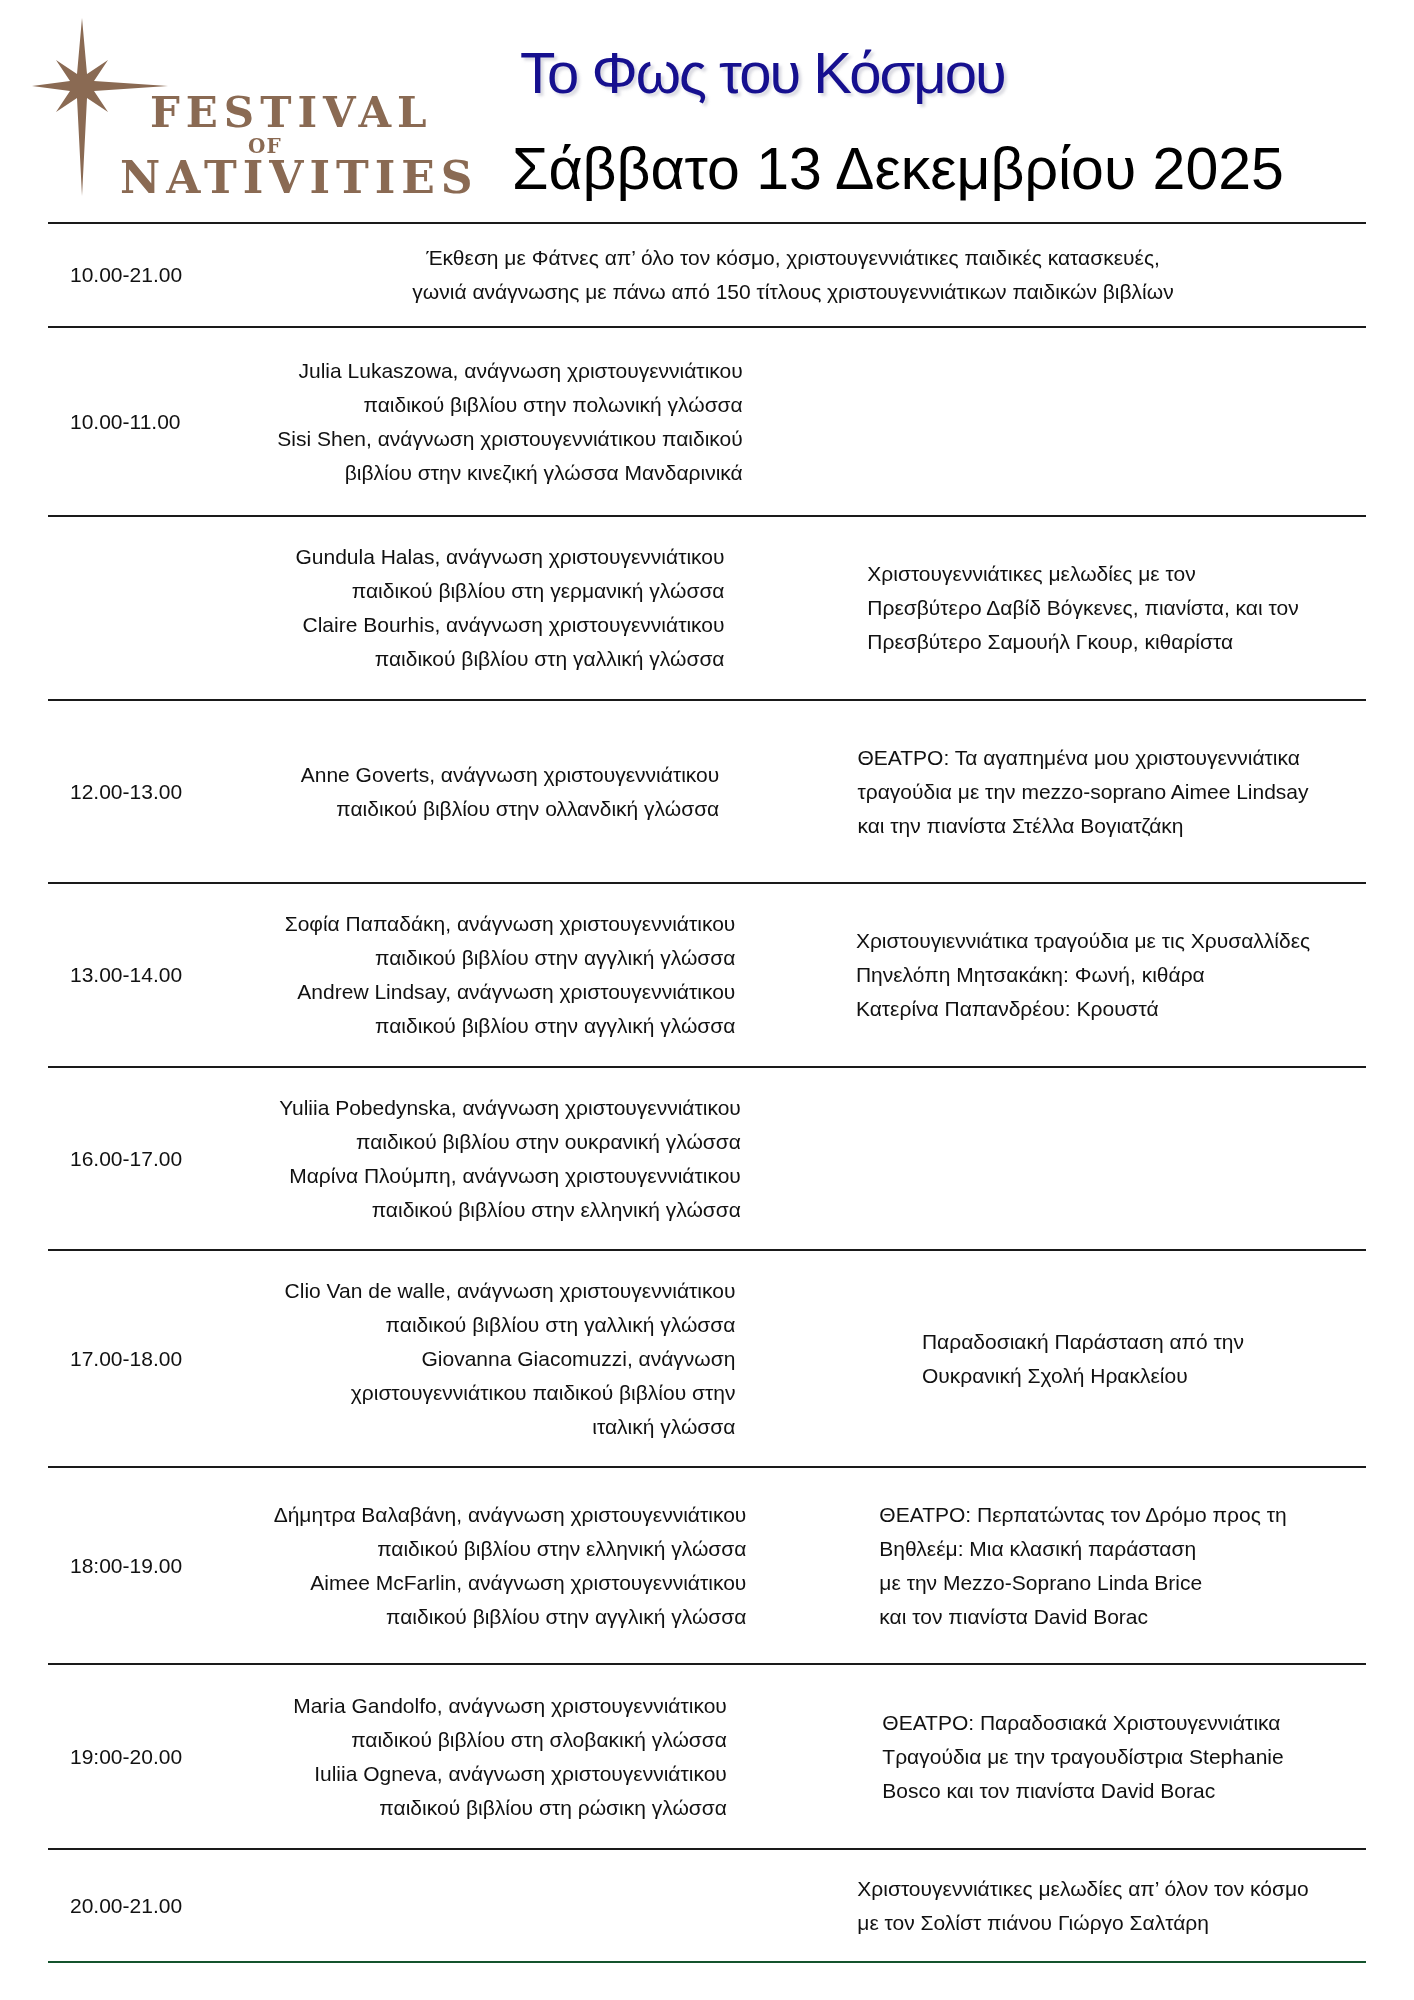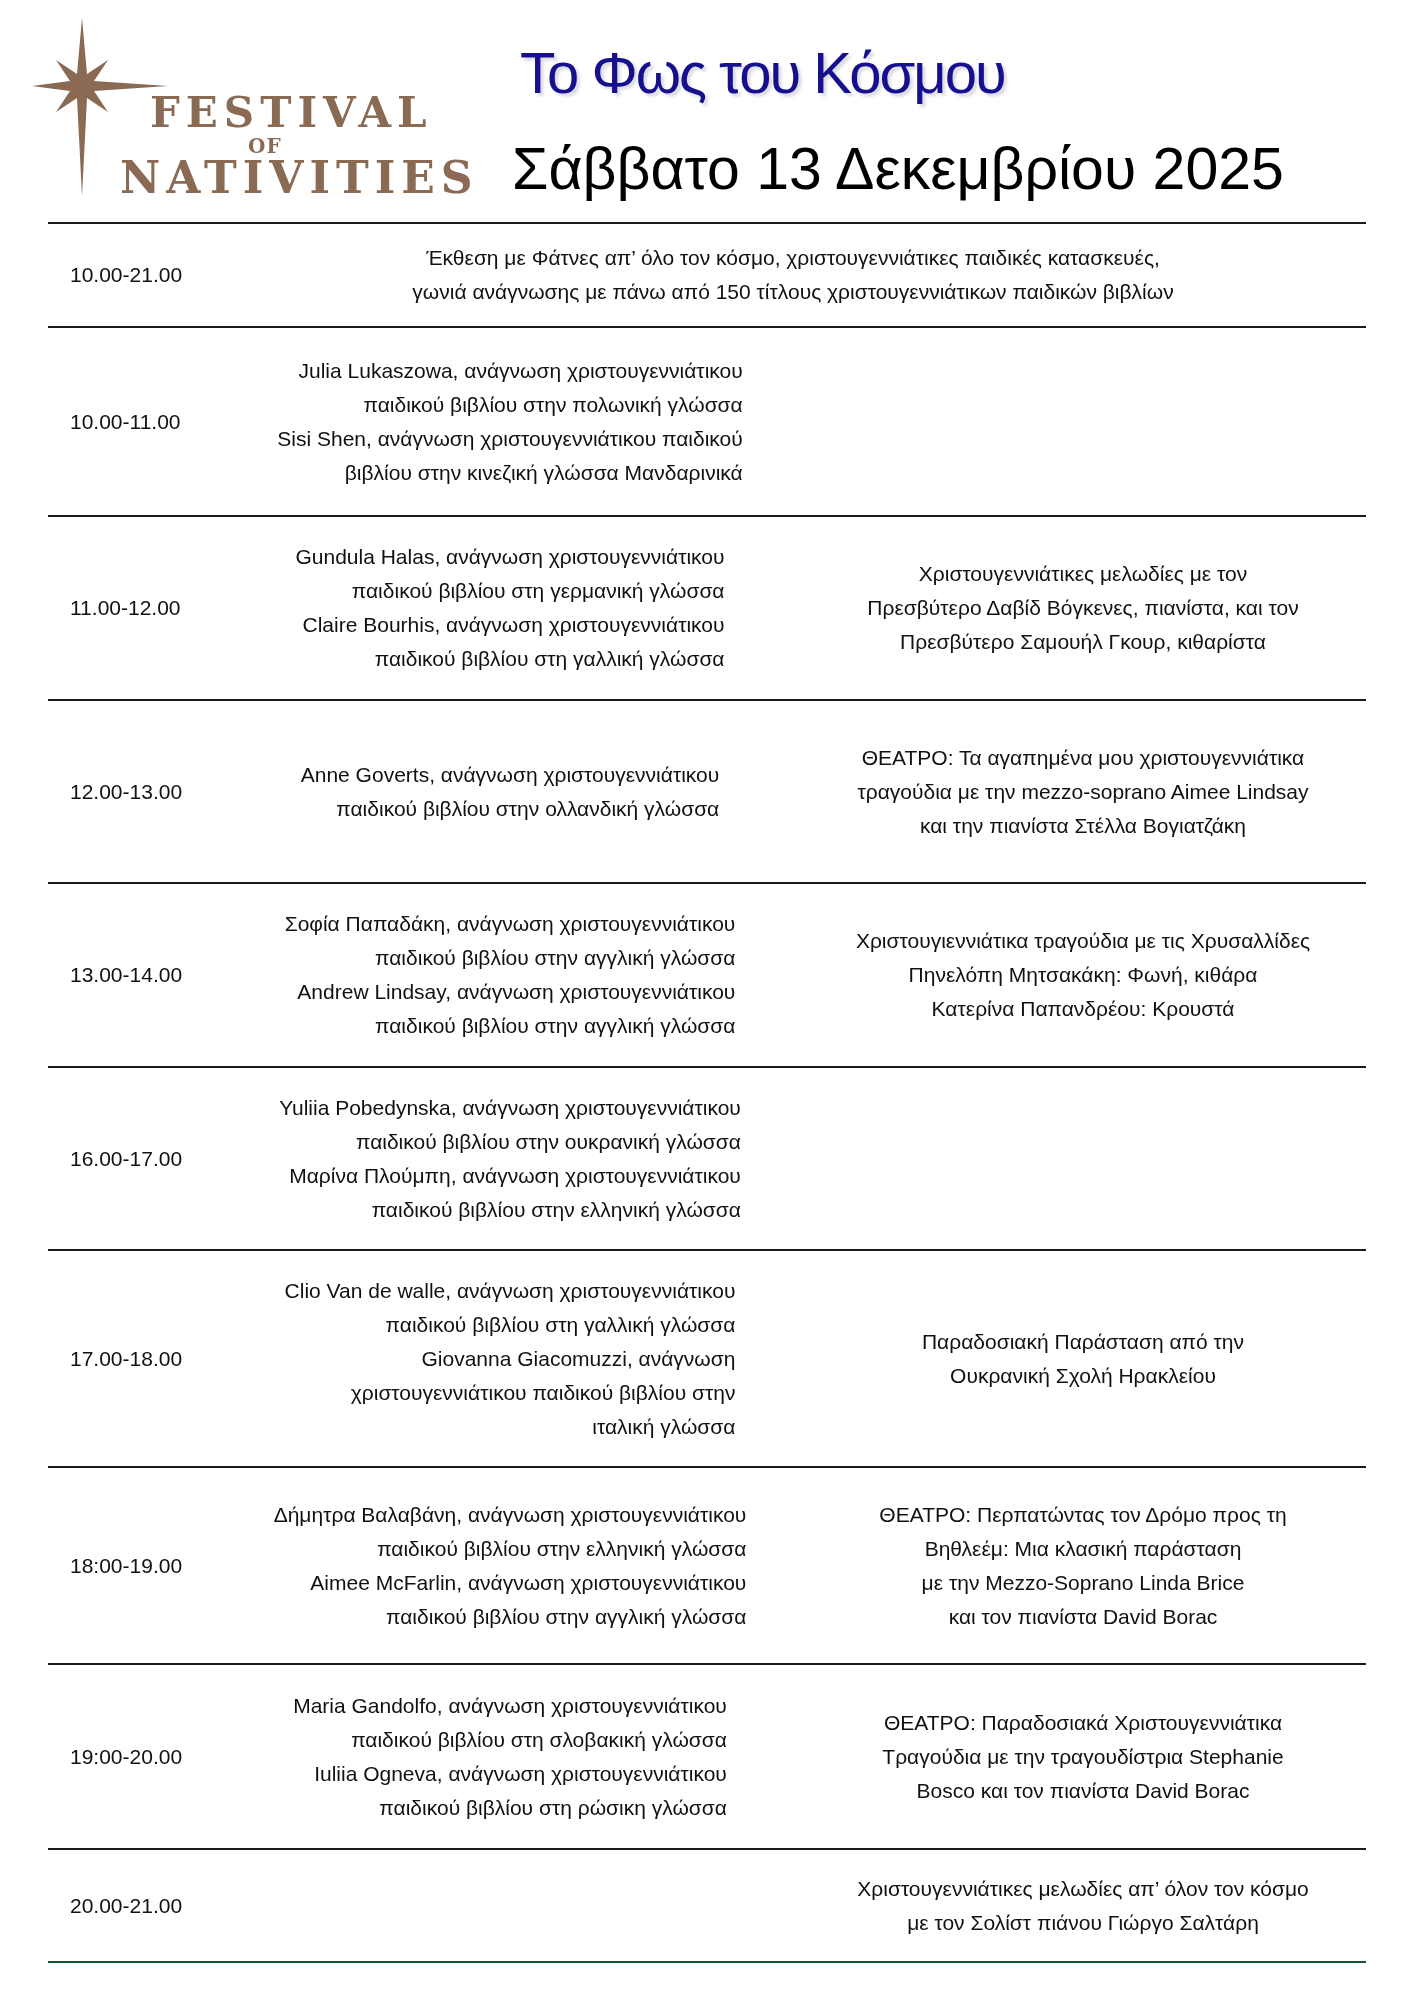--- a/index.html
+++ b/index.html
@@ -19,21 +19,21 @@
              text-shadow: 3px 3px 3px rgba(150,150,170,0.35); letter-spacing: -2px; }
     .subtitle { position: absolute; left: 512px; top: 140px; font-family: "Liberation Sans", sans-serif;
                 font-size: 59px; color: #000000; line-height: 1; white-space: nowrap; }
 
     .schedule { position: absolute; left: 48px; top: 222px; width: 1318px; }
     .row { position: relative; border-top: 2px solid #1a1a1a; box-sizing: border-box; }
     .row.last { border-bottom: 2px solid #14532d; }
     .cell { position: absolute; top: 0; bottom: 0; display: flex; align-items: center; }
     .time { left: 22px; width: 150px; font-size: 21px; }
     .col-a { left: 172px; width: 580px; justify-content: center; text-align: right; }
-    .col-b { left: 752px; width: 566px; justify-content: center; text-align: center; }
+    .col-b { left: 752px; width: 566px; justify-content: center; }
     .col-wide { left: 172px; width: 1146px; justify-content: center; text-align: center; }
     .lines { font-size: 21px; line-height: 34px; }
     .lines span { display: block; white-space: nowrap; }
   </style>
 </head>
 <body>
 
 <div class="logo" style="--logo-color: #8a6a53;">
   <svg width="170" height="190" viewBox="0 0 170 190">
     <g transform="translate(52,72)">
@@ -63,21 +63,20 @@
       <div class="cell col-a">
         <div class="lines">
           <span>Julia Lukaszowa, ανάγνωση χριστουγεννιάτικου</span>
           <span>παιδικού βιβλίου στην πολωνική γλώσσα</span>
           <span>Sisi Shen, ανάγνωση χριστουγεννιάτικου παιδικού</span>
           <span>βιβλίου στην κινεζική γλώσσα Μανδαρινικά</span>
         </div>
       </div>
     </div>
     <div class="row" style="height: 184px;">
-      <div class="cell time">11.00-12.00</div>
       <div class="cell col-a">
         <div class="lines">
           <span>Gundula Halas, ανάγνωση χριστουγεννιάτικου</span>
           <span>παιδικού βιβλίου στη γερμανική γλώσσα</span>
           <span>Claire Bourhis, ανάγνωση χριστουγεννιάτικου</span>
           <span>παιδικού βιβλίου στη γαλλική γλώσσα</span>
         </div>
       </div>
       <div class="cell col-b">
         <div class="lines">

